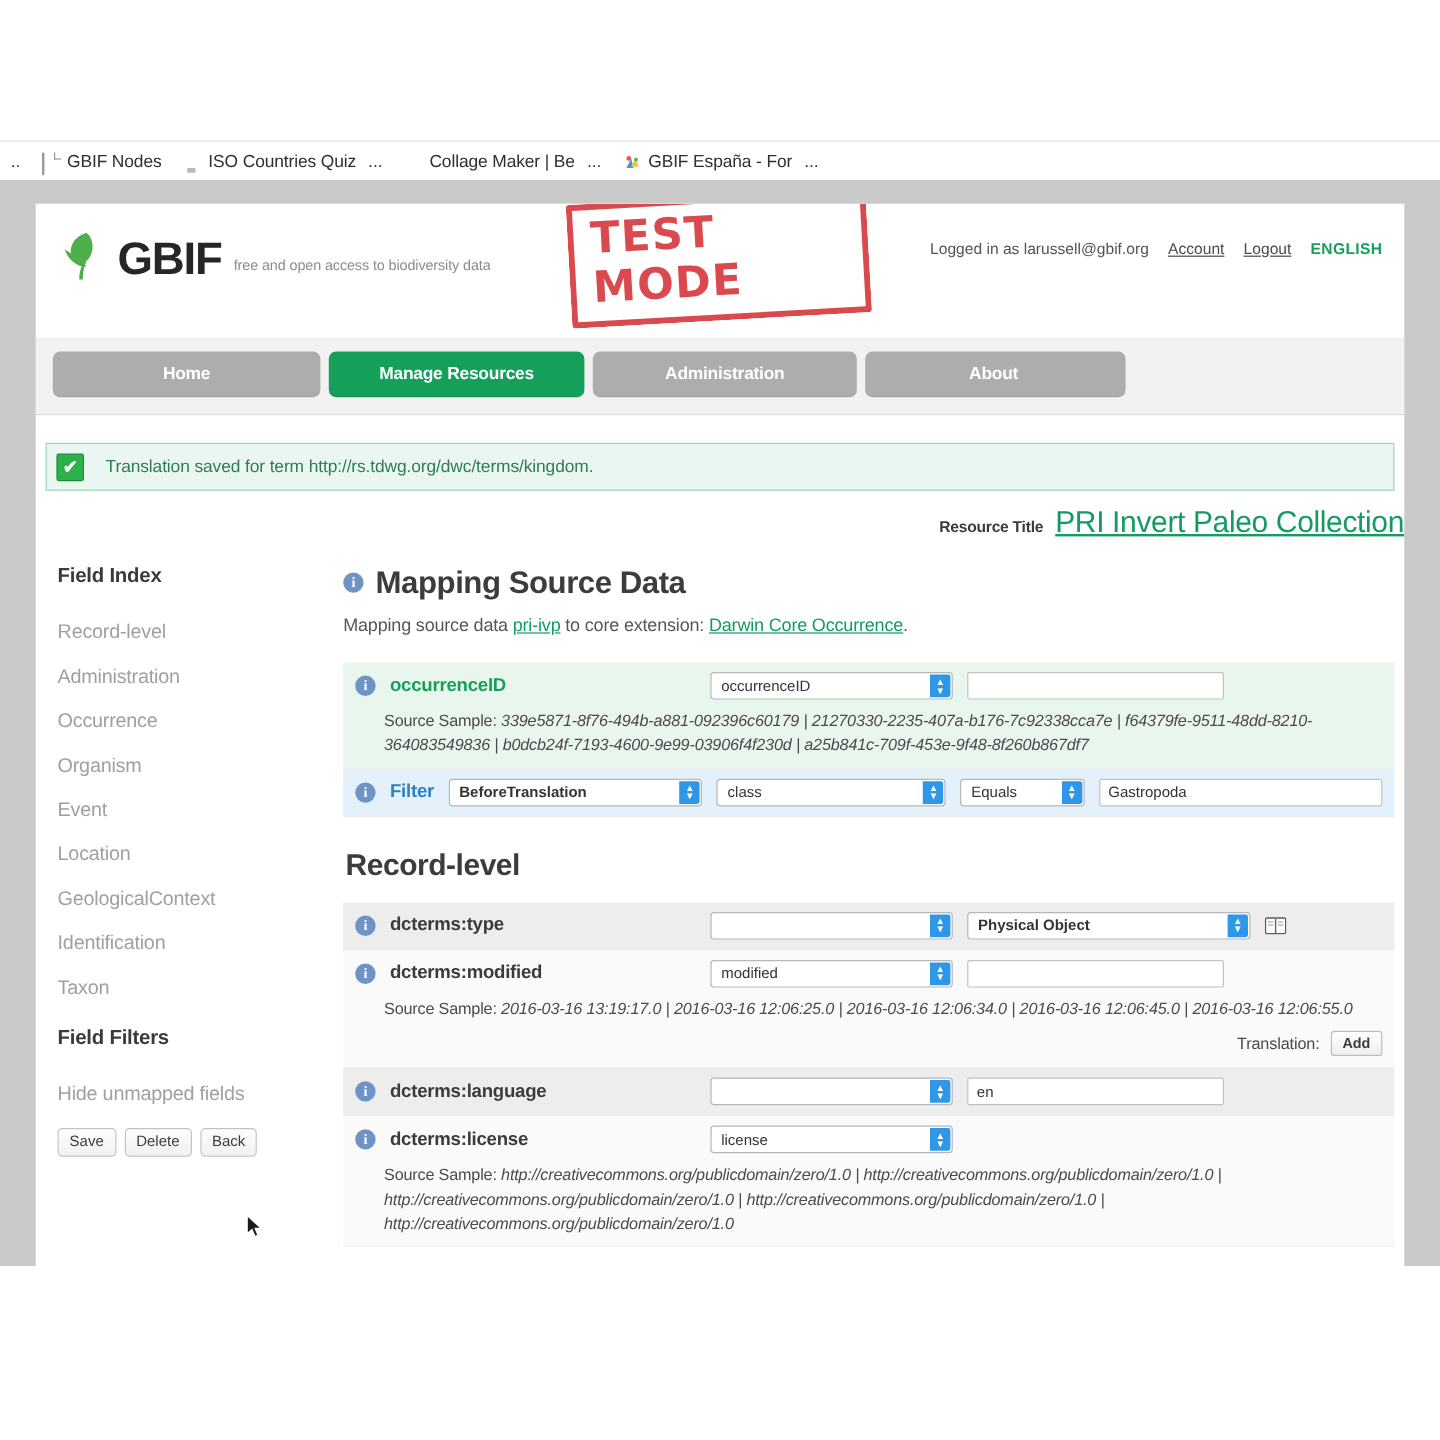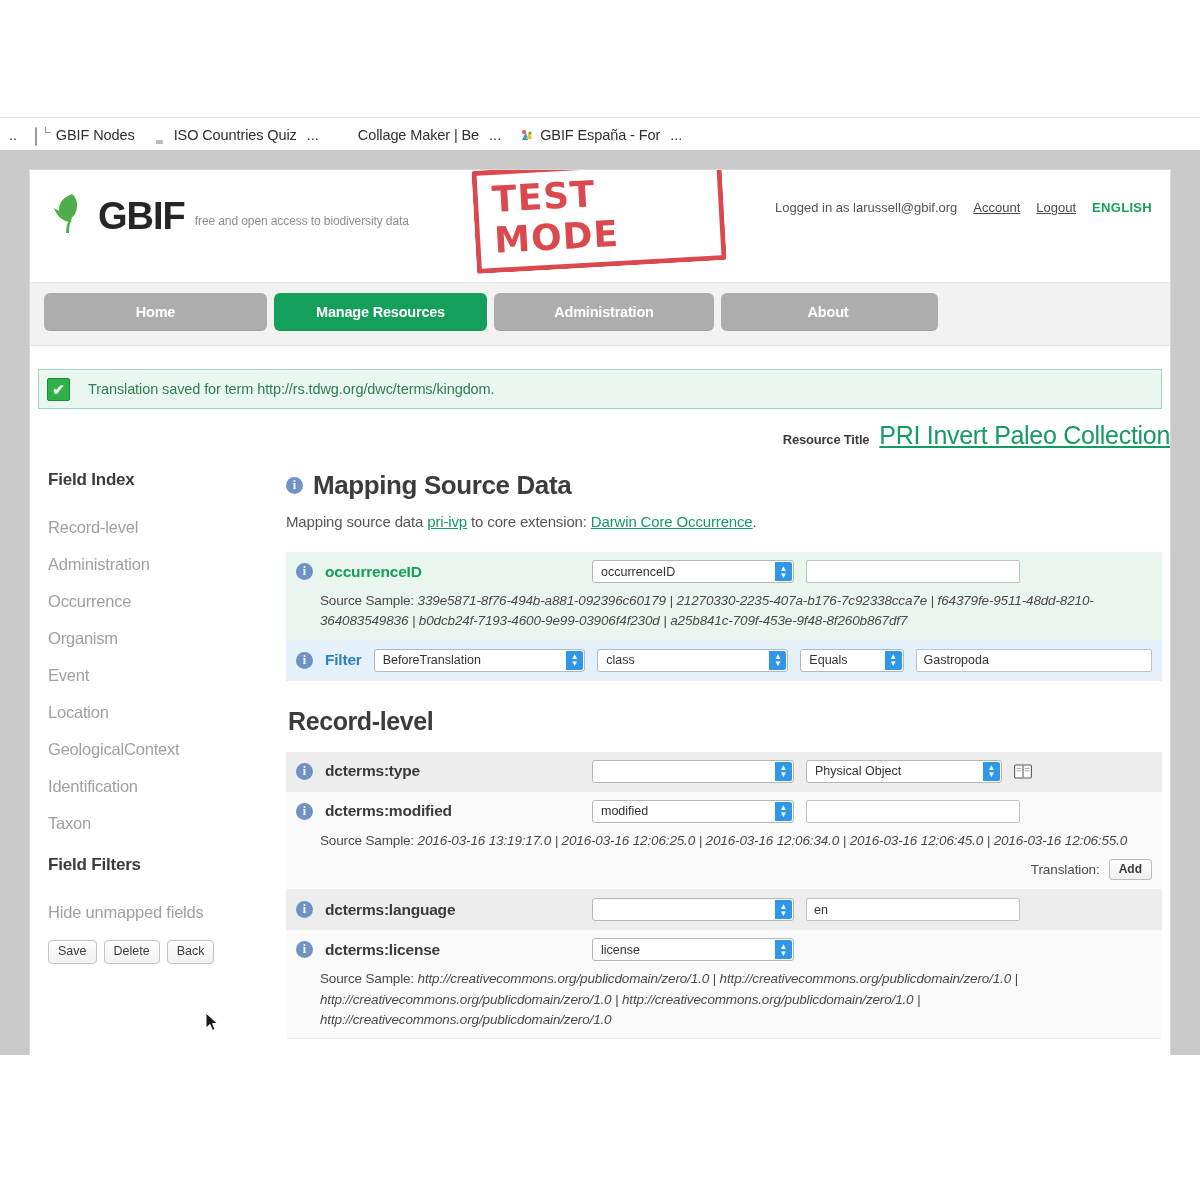--- a/index.html
+++ b/index.html
@@ -123,23 +123,23 @@
 
   .sel{
     position:relative;height:23px;border:1px solid #b7b7b7;border-radius:3px;background:#ffffff;
     display:flex;align-items:center;padding:0 26px 0 8px;font-size:12.5px;color:#333;box-sizing:border-box;
   }
   .sel .arrows{
     position:absolute;right:1px;top:1px;bottom:1px;width:17px;background:#2f97e8;border-radius:0 2px 2px 0;
     display:flex;flex-direction:column;align-items:center;justify-content:center;color:#fff;font-size:8px;line-height:7px;
   }
   .sel.w-main{width:202px;}
-  .sel.w-mid{width:224px;}
+  .sel.w-mid{width:224px;font-weight:bold;}
   .sel.w-sm{width:108px;}
-  .sel.w-val{width:196px;}
+  .sel.w-val{width:236px;font-weight:bold;}
   .txt{
     height:23px;border:1px solid #c2c2c2;border-radius:2px;background:#ffffff;
     display:flex;align-items:center;padding:0 7px;font-size:12.5px;color:#333;box-sizing:border-box;
   }
   .txt.w-val{width:252px;}
   .txt.w-long{width:214px;}
   .book-ico{width:18px;height:15px;flex:0 0 auto;}
 
   .sample{
     font-size:13.5px;color:#4a4a4a;font-style:italic;line-height:1.5;

